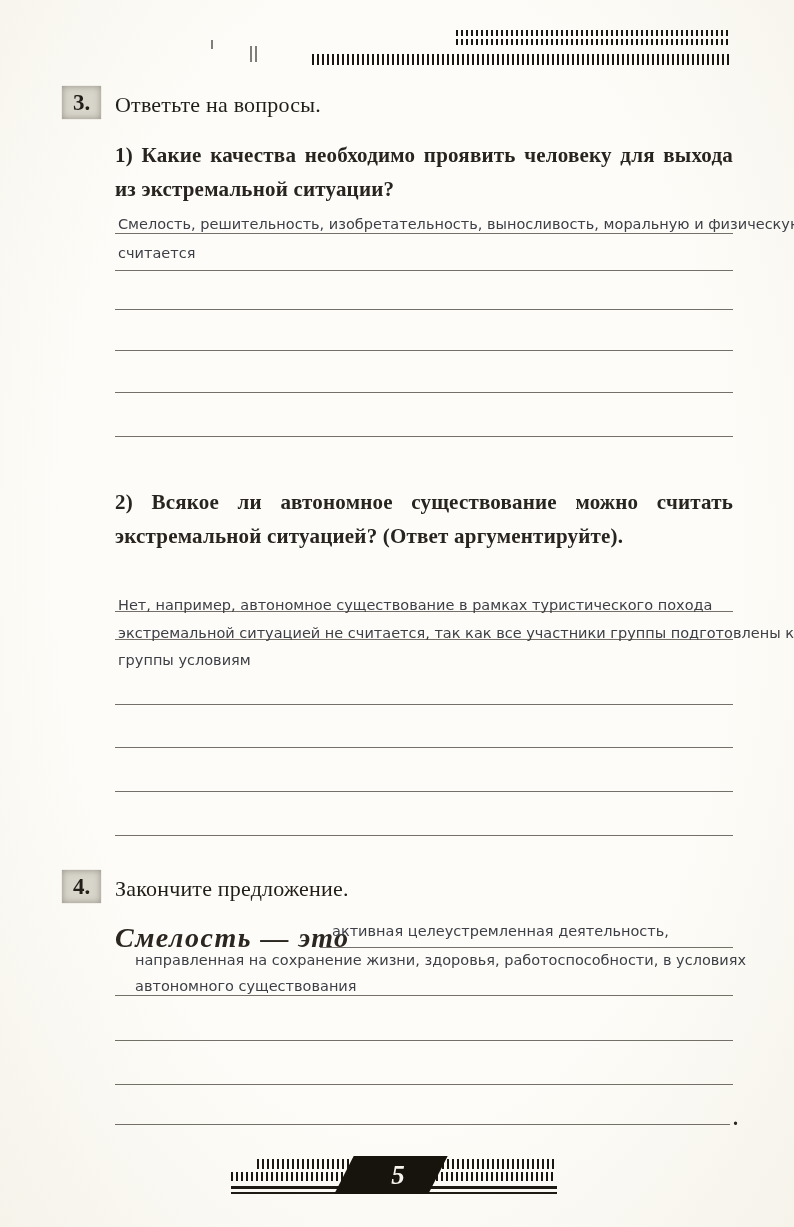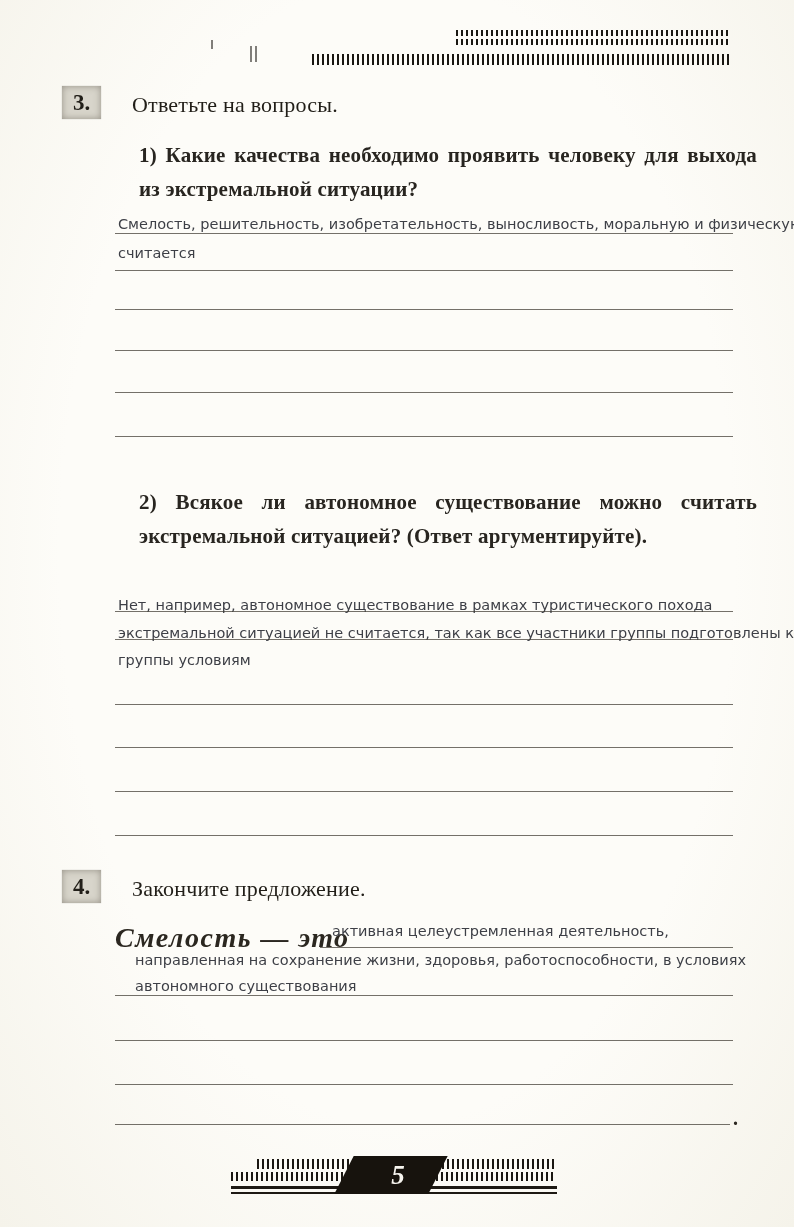--- a/index.html
+++ b/index.html
@@ -38,31 +38,29 @@
     text-align: center;
     font: bold 23px/33px "Liberation Serif", serif;
     color: #221f19;
   }
 
   .section-title {
     position: absolute;
     font: 22px/30px "Liberation Serif", serif;
     color: #211e18;
     letter-spacing: 0.2px;
-    margin-left: 17px;
   }
 
   .question {
     position: absolute;
     width: 618px;
     font: bold 21px/34px "Liberation Serif", serif;
     color: #282520;
     text-align: justify;
     letter-spacing: 0.2px;
-    margin-left: 24px;
   }
 
   .hand {
     position: absolute;
     font: 14.5px/20px "DejaVu Sans", sans-serif;
     color: #3d3f46;
     white-space: nowrap;
   }
 
   .prompt-italic {

